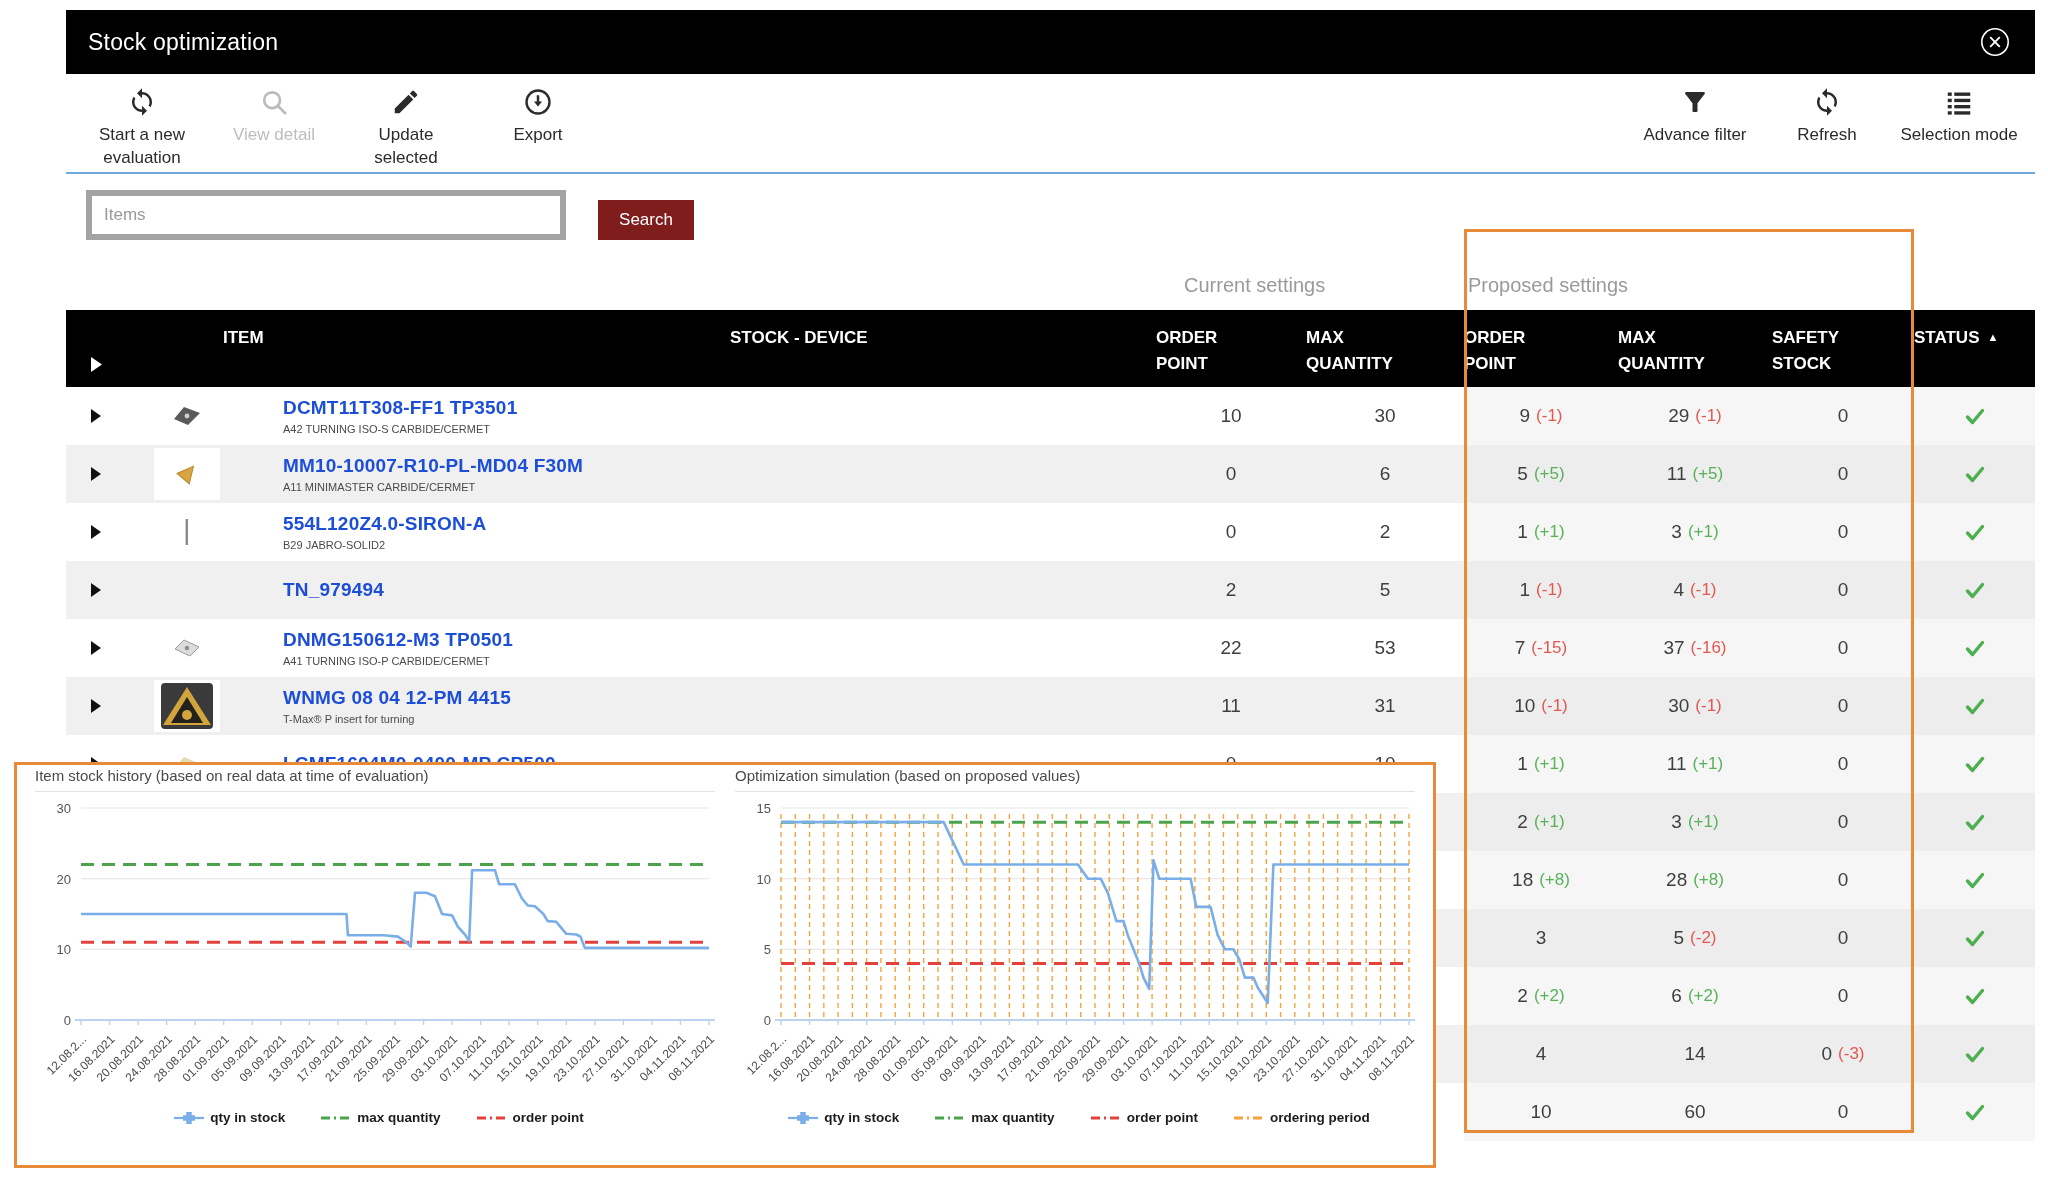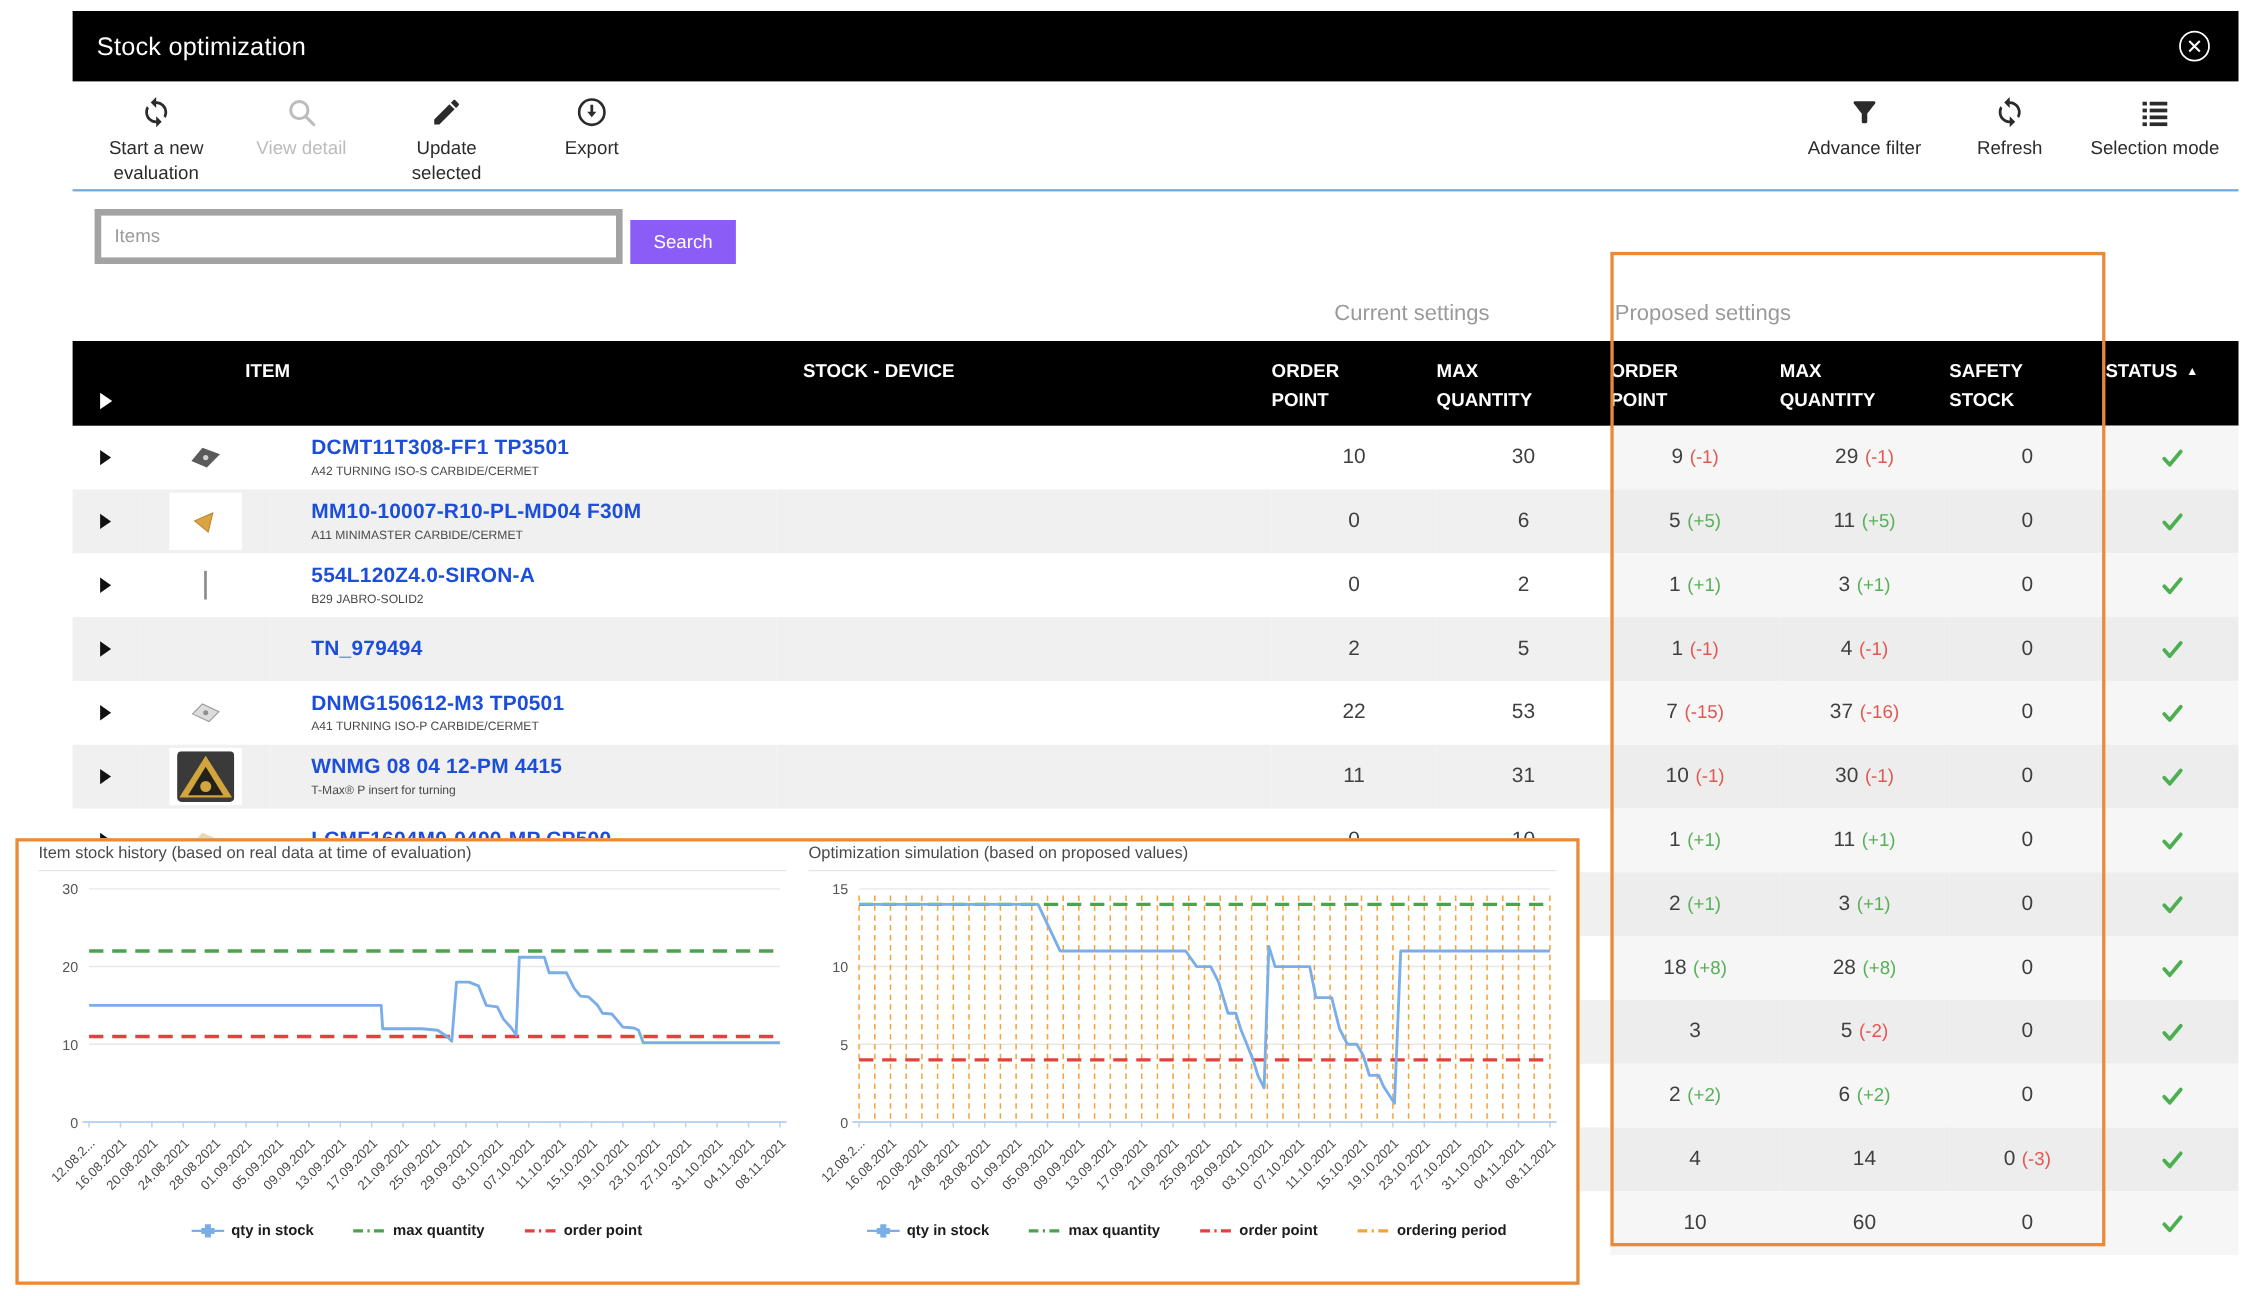--- a/index.html
+++ b/index.html
@@ -18,26 +18,26 @@
   .tbtn{width:132px;display:flex;flex-direction:column;align-items:center;padding-top:13px;
         cursor:pointer;color:#2b2b2b}
   .tbtn svg{color:#2b2b2b}
   .tbtn .tlabel{font-size:17px;text-align:center;line-height:1.35;margin-top:7px;max-width:122px}
   .tbtn.disabled,.tbtn.disabled svg{color:#bcbcbc;cursor:default}
   
   .searchrow{height:66px;display:flex;align-items:flex-end;padding-left:20px}
   input.search{width:444px;height:36px;border:6px solid #a3a3a3;font-size:17px;padding:1px 12px;
                color:#333;outline:none;font-family:inherit}
   input.search::placeholder{color:#9a9a9a}
-  .searchbtn{margin-left:7px;width:96px;height:40px;background:#8b5cf6;color:#fff;border:none;
+  .searchbtn{margin-left:32px;width:96px;height:40px;background:#7f1d1d;color:#fff;border:none;
              font-size:17px;cursor:pointer;font-family:inherit}
   
   .labelsrow{height:70px;position:relative}
   .grouplabel{position:absolute;bottom:13px;font-size:20px;color:#9a9a9a}
-  .grouplabel.cur{left:1147px}
+  .grouplabel.cur{left:1118px}
   .grouplabel.prop{left:1402px}
   
   .grid{display:grid;grid-template-columns:62px 118px 460px 450px 150px 158px 154px 154px 142px 1fr}
   .thead{background:#000;color:#fff;height:77px;font-weight:bold;font-size:17px;box-sizing:border-box}
   .hc{padding-top:15px;white-space:pre-line;line-height:1.55;text-align:left;cursor:pointer}
   .hc.c-exp{padding-top:19px;padding-left:24px;text-align:left;cursor:default}
   .hc.c-item{grid-column:2/4;text-align:left;padding-left:95px}
   .hc.c-dev{text-align:left;padding-left:24px}
   .hc .sort{font-size:11px;margin-left:8px;position:relative;top:-2px}
   .trow{height:58px}

